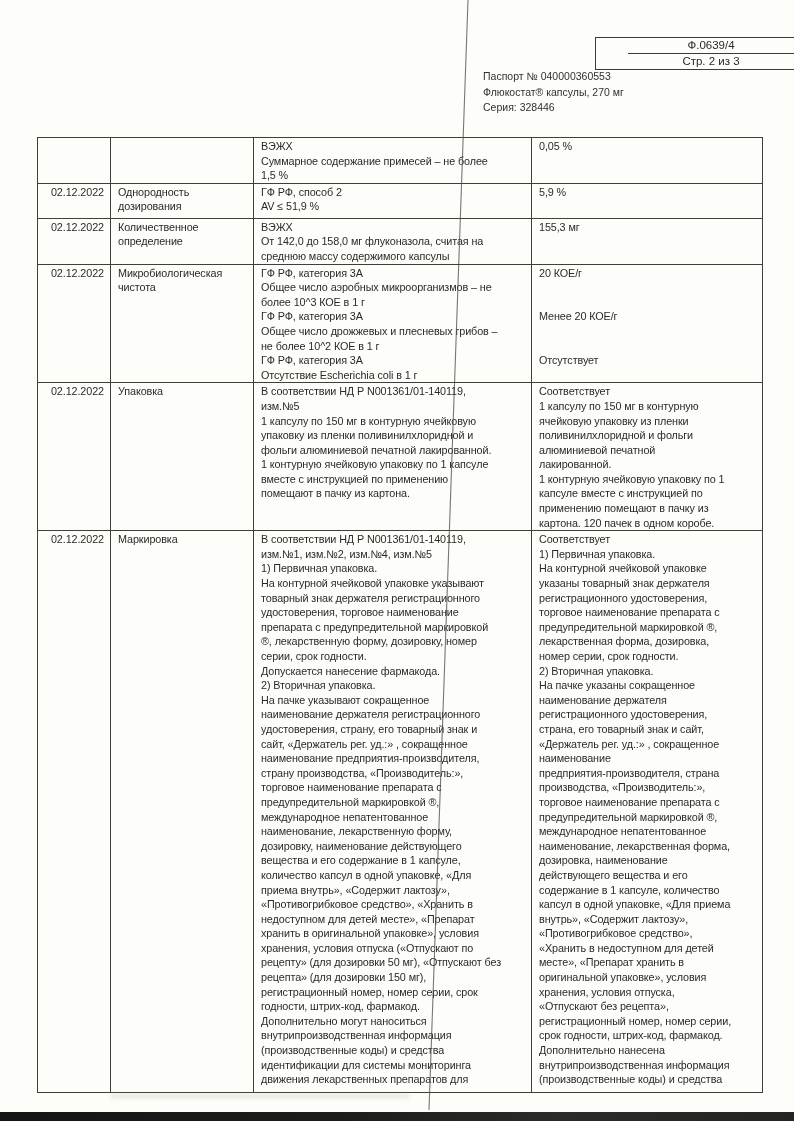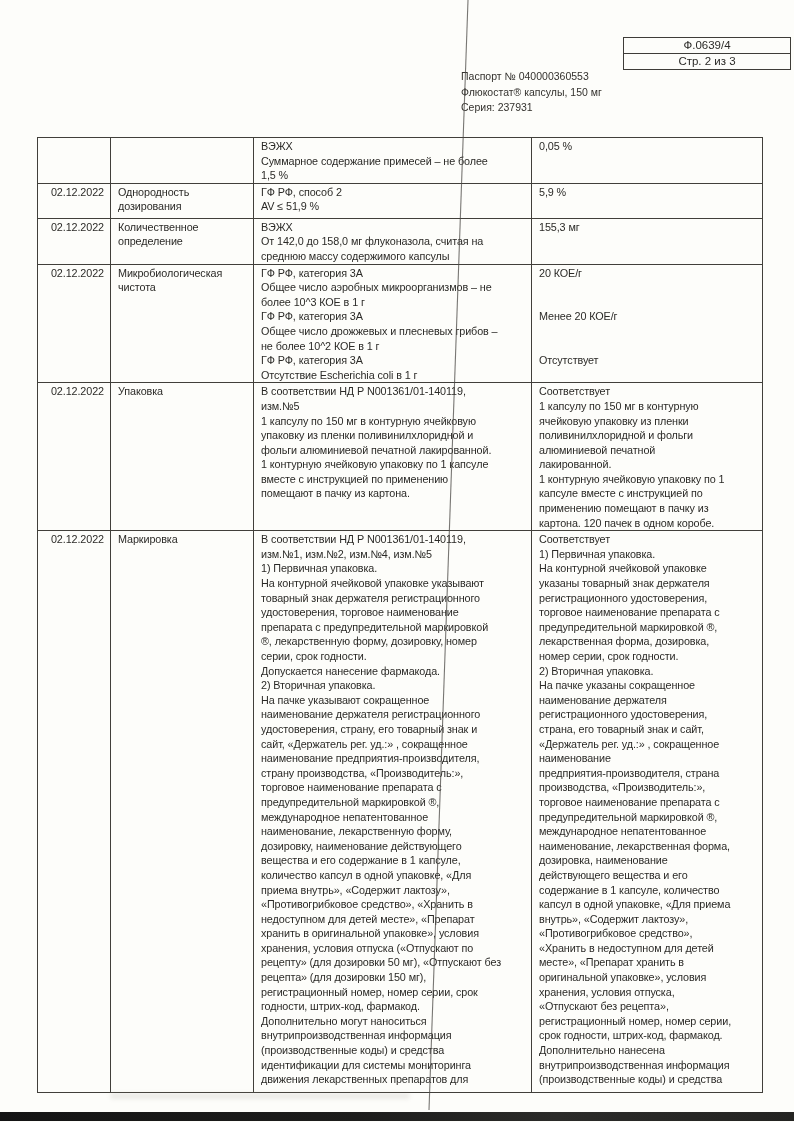--- a/index.html
+++ b/index.html
@@ -8,32 +8,33 @@
     background:#fdfdfa;
     font-family:"Liberation Sans", sans-serif;
     color:#2e2c29;
     position:relative;
     overflow:hidden;
   }
   .paper{position:absolute;inset:0;}
 
   
   .form-box{
-    position:absolute;left:623px;top:37px;width:166px;
+    position:absolute;left:595px;top:37px;width:166px;
     border:1.5px solid #3e3c38;
+    padding-left:32px;
   }
   .form-box .cell{
     height:15px;line-height:15px;
     text-align:center;font-size:11.5px;color:#2b2a27;
   }
   .form-box .cell + .cell{border-top:1.5px solid #3e3c38;}
 
   
   .passport{
-    position:absolute;left:461px;top:69px;
+    position:absolute;left:483px;top:69px;
     font-size:10.5px;line-height:15.5px;color:#33312d;
   }
 
   
   table.spec{
     position:absolute;left:37px;top:137px;
     border-collapse:collapse;table-layout:fixed;
     width:725px;
     font-size:10.8px;line-height:14.6px;color:#2b2a27;
   }
@@ -64,22 +65,22 @@
 
 <div class="paper">
 
   <div class="form-box">
     <div class="cell">Ф.0639/4</div>
     <div class="cell">Стр. 2 из 3</div>
   </div>
 
   <div class="passport">
     <div>Паспорт № 040000360553</div>
-    <div>Флюкостат® капсулы, 150 мг</div>
-    <div>Серия: 237931</div>
+    <div>Флюкостат® капсулы, 270 мг</div>
+    <div>Серия: 328446</div>
   </div>
 
   <table class="spec">
     <colgroup>
       <col style="width:73px">
         <col style="width:143px">
         <col style="width:278px">
         <col style="width:231px">
     </colgroup>
     <tbody>

